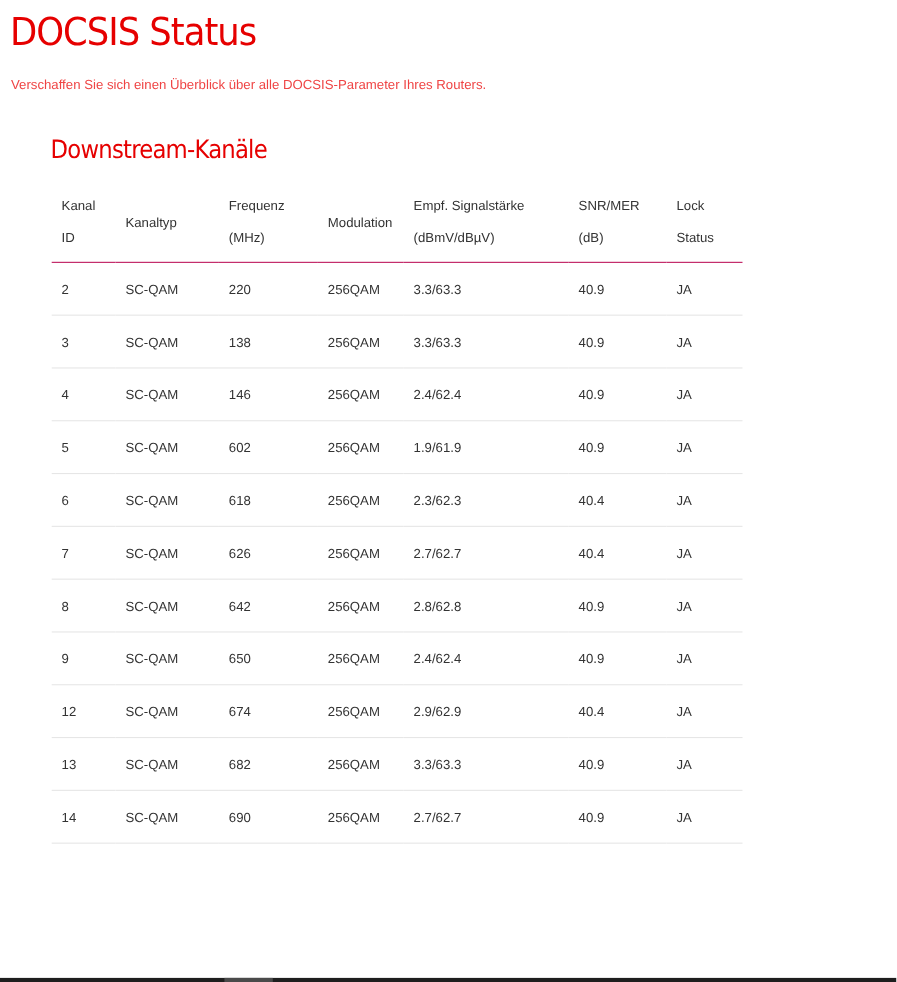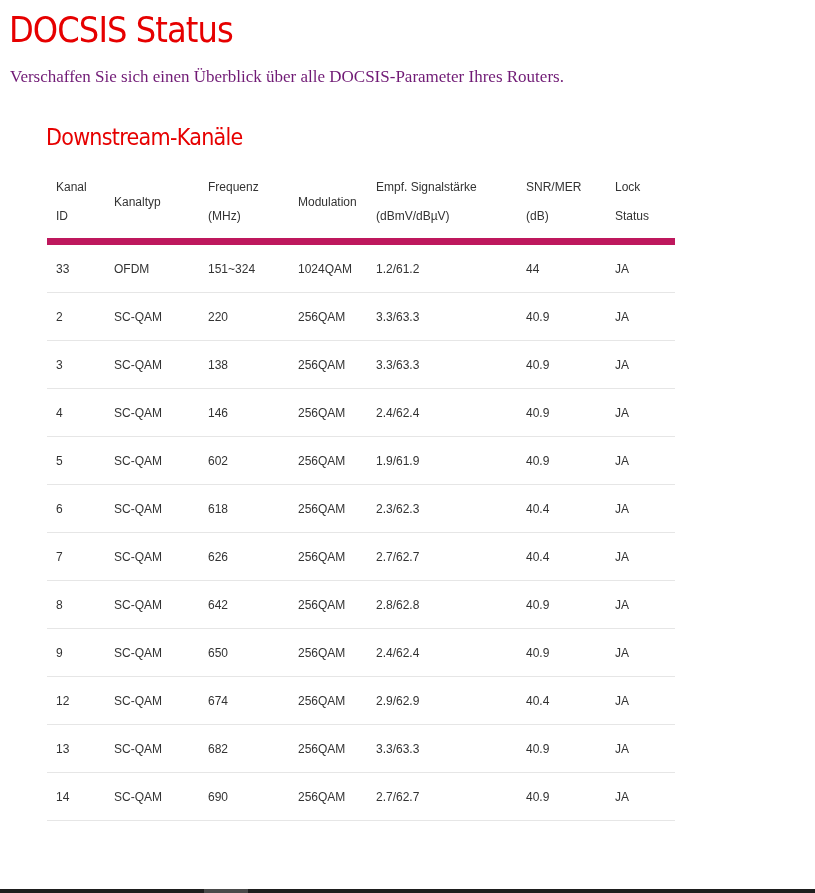--- a/index.html
+++ b/index.html
@@ -27,24 +27,23 @@
       line-height: 44px;
       color: #e60000;
       transform: scaleX(0.92);
       transform-origin: left top;
     }
     .page-subtitle {
       position: absolute;
       left: 10px;
       top: 68px;
       margin: 0;
-      font-size: 17px;
+      font-size: 12px;
       line-height: 18px;
-      color: #701a75;
-      font-family: Liberation Serif, serif;
+      color: #ef4444;
     }
     .section-title {
       position: absolute;
       left: 46px;
       top: 122px;
       margin: 0;
       font-family: "DejaVu Sans", sans-serif;
       font-weight: normal;
       font-size: 23px;
       letter-spacing: -0.8px;
@@ -67,21 +66,21 @@
       color: #333333;
     }
     th, td {
       padding: 0 0 0 9px;
       text-align: left;
       font-weight: normal;
       vertical-align: middle;
     }
     thead th {
       height: 72px;
-      border-bottom: 7px solid #be185d;
+      border-bottom: 1px solid #be185d;
       line-height: 29px;
     }
     tbody td {
       height: 47px;
       border-bottom: 1px solid #e6e6e6;
     }
     col.c1 { width: 58px; }
     col.c2 { width: 94px; }
     col.c3 { width: 90px; }
     col.c4 { width: 78px; }
@@ -130,29 +129,20 @@
         <th><span>Kanaltyp</span></th>
         <th><span>Frequenz</span><br><span>(MHz)</span></th>
         <th><span>Modulation</span></th>
         <th><span>Empf. Signalstärke</span><br><span>(dBmV/dBµV)</span></th>
         <th><span>SNR/MER</span><br><span>(dB)</span></th>
         <th><span>Lock</span><br><span>Status</span></th>
       </tr>
     </thead>
     <tbody id="ds-body">
         <tr>
-          <td>33</td>
-          <td>OFDM</td>
-          <td>151~324</td>
-          <td>1024QAM</td>
-          <td>1.2/61.2</td>
-          <td>44</td>
-          <td>JA</td>
-        </tr>
-        <tr>
           <td>2</td>
           <td>SC-QAM</td>
           <td>220</td>
           <td>256QAM</td>
           <td>3.3/63.3</td>
           <td>40.9</td>
           <td>JA</td>
         </tr>
         <tr>
           <td>3</td>

